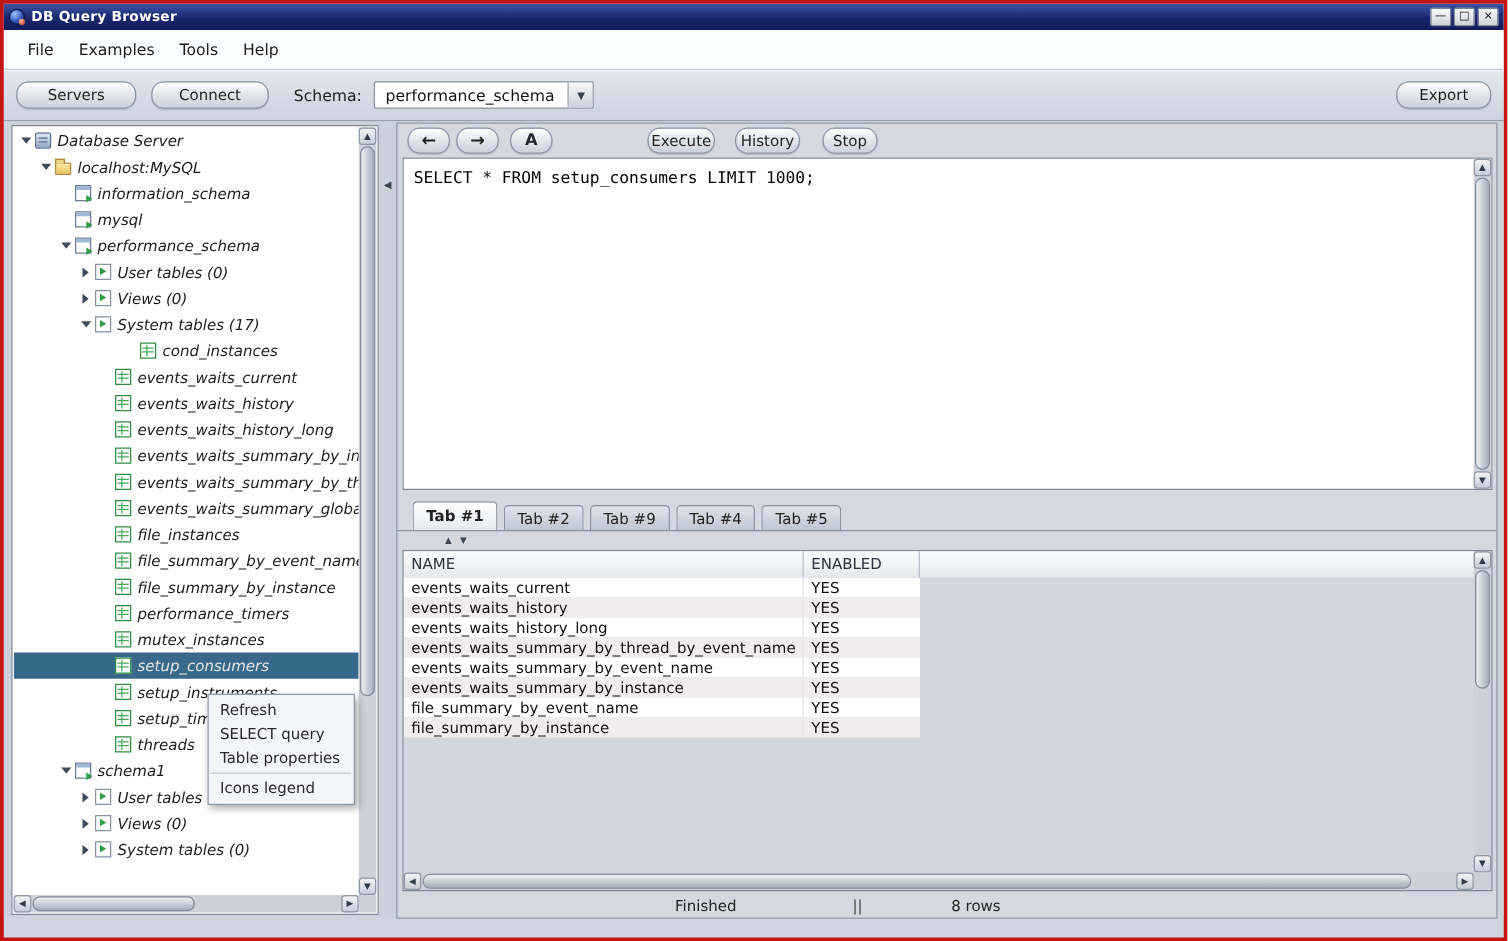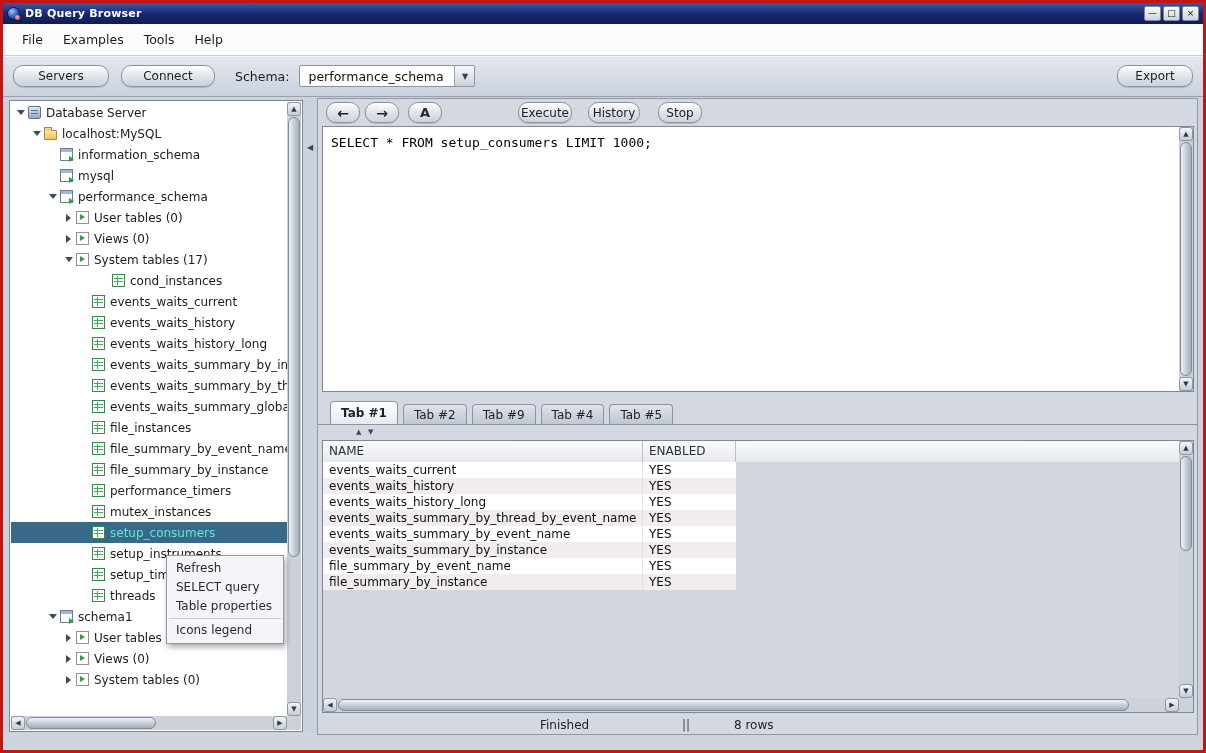--- a/index.html
+++ b/index.html
@@ -28,24 +28,24 @@
   .schema-label{margin-left:20px;margin-right:10px;font-size:12.5px;color:#1c1c1c;}
   .combo{display:flex;height:22px;width:176px;border:1px solid #8b94a4;border-radius:2px;background:#fff;overflow:hidden;}
   .combo-value{flex:1;padding:3px 8px;font-size:12.5px;color:#111;white-space:nowrap;overflow:hidden;}
   .combo-arrow{width:20px;display:flex;align-items:center;justify-content:center;font-size:8px;color:#33404f;background:linear-gradient(#f7f8fa,#ccd2dc);border-left:1px solid #9aa3b2;}
   .btn-export{margin-left:auto;width:76px;}
 
   
   .content{position:absolute;left:0;top:94px;right:0;bottom:17px;background:#ccd2dc;}
 
   
-  .tree-panel{position:absolute;left:6px;top:3px;width:294px;height:632px;background:#fff;border:1px solid #7d8798;}
+  .tree-panel{position:absolute;left:6px;top:3px;width:294px;height:632px;background:#fff;border:1px solid #7d8798;font-style:italic;}
   .tree{position:absolute;left:1px;top:1px;right:15px;bottom:15px;overflow:hidden;}
   .tree-row{height:21px;display:flex;align-items:center;white-space:nowrap;font-size:12px;color:#1b1b1b;}
-  .tree-row.selected{background:#39698a;color:#5eead4;}
+  .tree-row.selected{background:#39698a;color:#e5e5e5;}
   .exp{width:13px;height:100%;display:flex;align-items:center;justify-content:center;flex:none;}
   .exp-open::before{content:"";border-left:4px solid transparent;border-right:4px solid transparent;border-top:5px solid #3f4a5a;}
   .exp-closed::before{content:"";border-top:4px solid transparent;border-bottom:4px solid transparent;border-left:5px solid #3f4a5a;}
   .ti{width:13px;height:13px;margin:0 3px 0 1px;flex:none;position:relative;}
   .ti-server{background:linear-gradient(#dfe7f2,#93a7c4);border:1px solid #5c7192;border-radius:2px;}
   .ti-server::before{content:"";position:absolute;left:2px;right:2px;top:3px;height:1px;background:#5c7192;box-shadow:0 3px 0 #5c7192;}
   .ti-folder{background:linear-gradient(#ffe8a6,#edc25e);border:1px solid #ad8a3b;border-radius:1px;height:10px;margin-top:3px;}
   .ti-folder::before{content:"";position:absolute;left:-1px;top:-4px;width:6px;height:3px;background:#f4d687;border:1px solid #ad8a3b;border-bottom:none;}
   .ti-schema{background:#fff;border:1px solid #6c7d95;}
   .ti-schema::before{content:"";position:absolute;left:0;right:0;top:0;height:3px;background:#9fb6d4;}
@@ -123,21 +123,21 @@
   .table-sb-v .sb-thumb{left:1px;right:1px;top:15px;height:95px;}
   .table-sb-h{left:0;bottom:0;right:14px;height:14px;}
   .table-sb-h .a-lf{left:0;top:0;}
   .table-sb-h .a-rt{right:0;top:0;}
   .table-sb-h .sb-thumb{top:1px;bottom:1px;left:15px;right:50px;}
   .tp-corner{right:0;bottom:0;}
 
   .result-status{position:absolute;left:0;top:616px;right:0;height:21px;font-size:12px;color:#222;}
   .rs-finished{position:absolute;left:222px;top:3px;}
   .rs-sep{position:absolute;left:364px;top:3px;color:#444;}
-  .rs-count{position:absolute;left:416px;top:3px;}
+  .rs-count{position:absolute;left:443px;top:3px;}
 
   
   .context-menu{position:absolute;left:163px;top:552px;width:118px;background:#f4f5f8;border:1px solid #8f98a6;box-shadow:2px 3px 6px rgba(0,0,0,.35);padding:3px 0;z-index:40;}
   .ctx-item{height:19px;line-height:19px;padding:0 9px;font-size:12px;color:#2a2a2a;white-space:nowrap;}
   .ctx-sep{height:1px;background:#c3c9d2;margin:2px 2px;}
 
   
   .statusbar{position:absolute;left:0;bottom:0;right:0;height:17px;background:#d3d8e1;border-top:1px solid #96a0ae;display:flex;align-items:center;padding-left:6px;font-size:11.5px;color:#111;}
 </style>
 </head>

